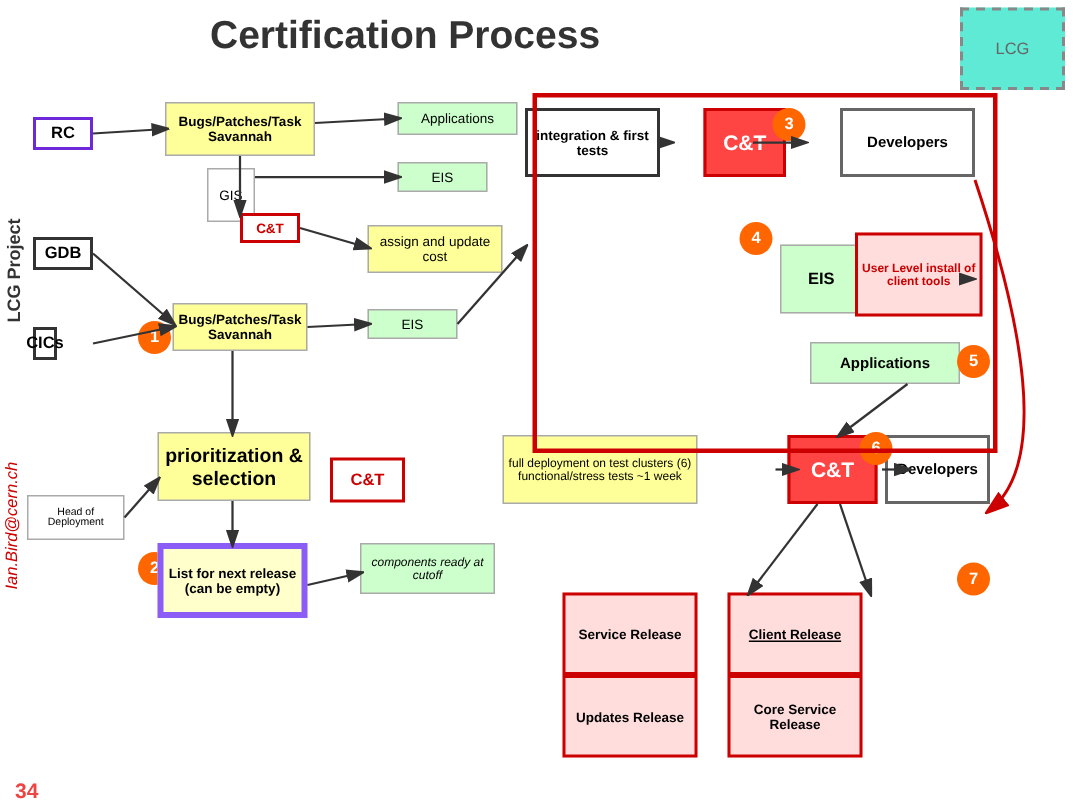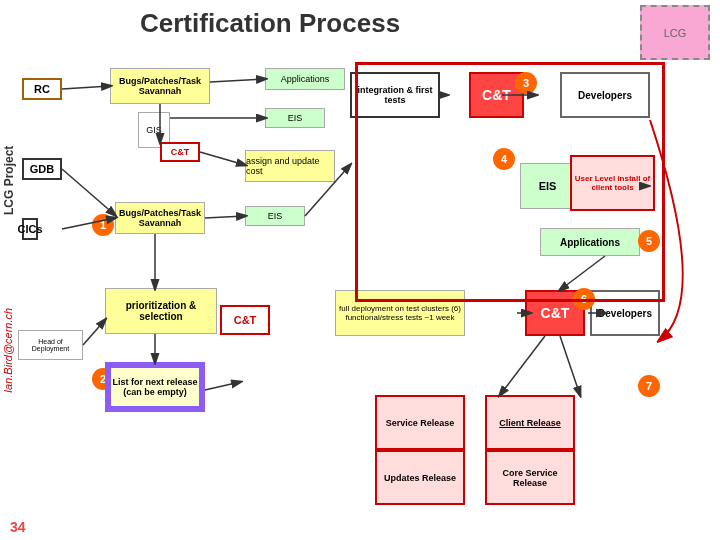--- a/index.html
+++ b/index.html
@@ -35,21 +35,21 @@
       top: 5px;
       right: 10px;
       width: 70px;
       height: 55px;
       border: 2px dashed #888;
       display: flex;
       align-items: center;
       justify-content: center;
       font-size: 11px;
       color: #666;
-      background: #f9a8d4;
+      background: #5eead4;
     }
 
     
     .left-label {
       position: absolute;
       top: 80px;
       left: 2px;
       writing-mode: vertical-rl;
       transform: rotate(180deg);
       font-size: 12px;
@@ -78,21 +78,21 @@
     }
 
     
     .box-rc {
       position: absolute;
       top: 78px;
       left: 22px;
       width: 40px;
       height: 22px;
       background: #fff;
-      border: 2px solid #a16207;
+      border: 2px solid #6d28d9;
       display: flex;
       align-items: center;
       justify-content: center;
       font-size: 11px;
       font-weight: bold;
     }
 
     
     .box-gdb {
       position: absolute;
@@ -209,20 +209,21 @@
       position: absolute;
       top: 150px;
       left: 245px;
       width: 90px;
       height: 32px;
       background: #ffff99;
       border: 1px solid #aaa;
       display: flex;
       align-items: center;
       justify-content: center;
+      text-align: center;
       font-size: 9px;
     }
 
     
     .box-bugs-mid {
       position: absolute;
       top: 202px;
       left: 115px;
       width: 90px;
       height: 32px;
@@ -389,30 +390,30 @@
       justify-content: center;
       font-size: 10px;
       font-weight: bold;
     }
 
     
     .box-prioritization {
       position: absolute;
       top: 288px;
       left: 105px;
-      width: 112px;
+      width: 102px;
       height: 46px;
       background: #ffff99;
       border: 1px solid #aaa;
       display: flex;
       flex-direction: column;
       align-items: center;
       justify-content: center;
       text-align: center;
-      font-size: 10px;
+      font-size: 13px;
       font-weight: bold;
     }
 
     
     .box-head {
       position: absolute;
       top: 330px;
       left: 18px;
       width: 65px;
       height: 30px;
@@ -492,21 +493,21 @@
     }
 
     
     .box-list {
       position: absolute;
       top: 362px;
       left: 105px;
       width: 100px;
       height: 50px;
       background: #ffffcc;
-      border: 6px solid #8b5cf6;
+      border: 4px solid #8b5cf6;
       display: flex;
       flex-direction: column;
       align-items: center;
       justify-content: center;
       text-align: center;
       font-size: 9px;
       font-weight: bold;
     }
 
     
@@ -760,20 +761,23 @@
   </div>
 
   <div class="circle-num circle-2">
     <span>2</span>
   </div>
 
   <div class="box-list">
     <span>List for next release (can be empty)</span>
   </div>
 
+  <div class="box-components">
+    <span>components ready at cutoff</span>
+  </div>
 
   <div class="box-service-release">
     <span>Service Release</span>
   </div>
 
   <div class="box-client-release">
     <span>Client Release</span>
   </div>
 
   <div class="box-updates-release">

